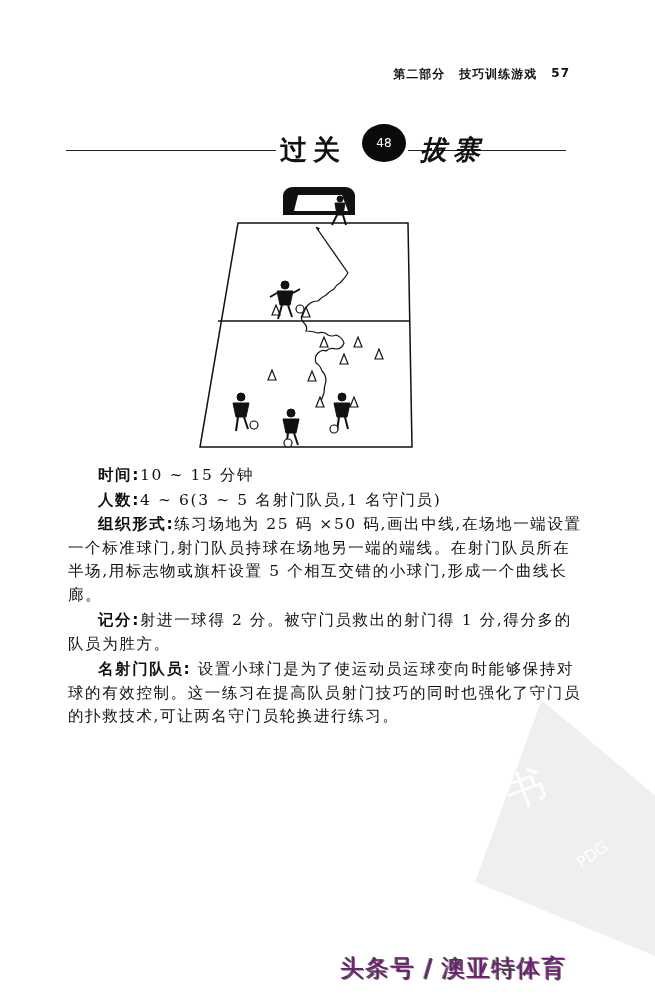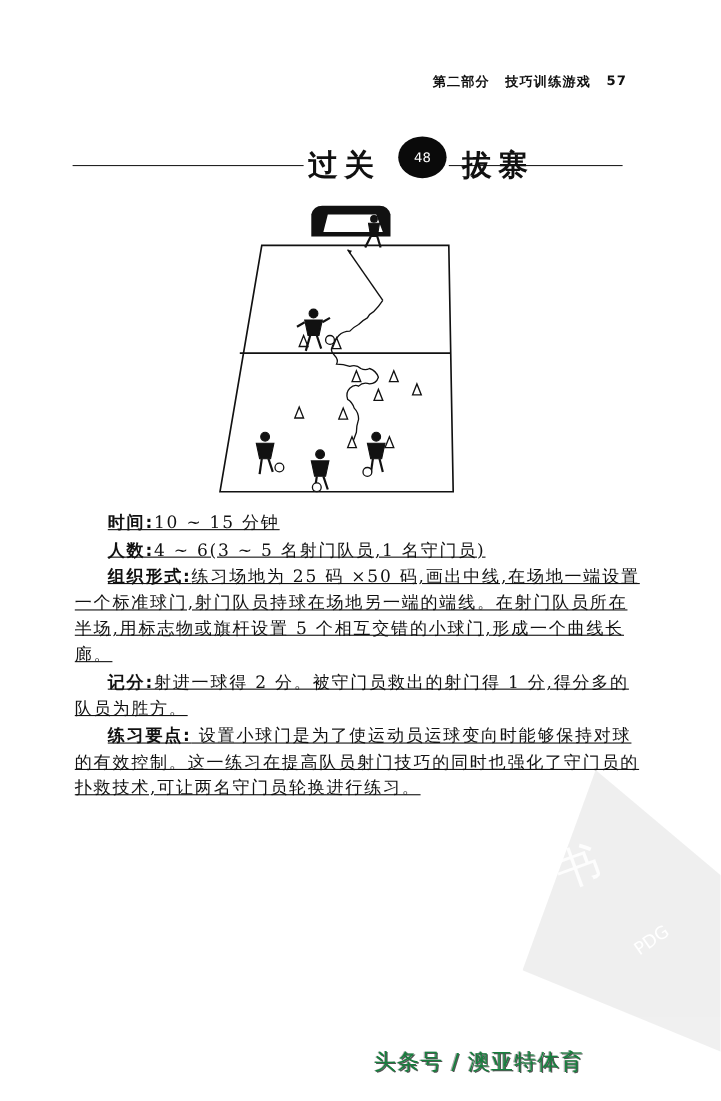--- a/index.html
+++ b/index.html
@@ -21,55 +21,55 @@
     position: absolute; top: 30px; height: 1px; background: #222;
   }
   .title-row .rule.left { left: 0; width: 210px; }
   .title-row .rule.right { left: 342px; width: 158px; }
   .title-word {
     position: absolute; top: 12px;
     font-family: "DejaVu Sans", "Liberation Sans", sans-serif;
     font-size: 27px; font-weight: bold; letter-spacing: 6px;
   }
   .title-word.a { left: 214px; }
-  .title-word.b { left: 354px; }
+  .title-word.b { left: 354px; font-style: italic; }
   .num-badge {
     position: absolute; left: 296px; top: 4px; width: 44px; height: 38px;
     border-radius: 50%; background: #0a0a0a; color: #fff;
     font-family: "DejaVu Sans", "Liberation Sans", sans-serif;
     font-size: 12px; display: flex; align-items: center; justify-content: center;
   }
   .diagram { position: absolute; left: 190px; top: 185px; width: 260px; height: 275px; }
   .body-text {
     position: absolute; left: 98px; top: 464px; width: 488px;
     font-size: 15.5px; line-height: 23.5px; letter-spacing: 1.6px;
   }
   .body-text p { margin: 0 0 1px 0; }
-  .para { margin: 0; text-decoration: underline; }
+  .para { margin: 0; }
   .para .lead { font-family: "DejaVu Sans", "Liberation Sans", sans-serif; font-weight: bold; }
   .para.flow { text-indent: 0; margin-left: -30px; }
   .watermark {
     position: absolute; left: 475px; top: 700px; width: 190px; height: 260px;
     background: #ececec; opacity: 0.8;
     clip-path: polygon(35% 0%, 100% 40%, 100% 100%, 0% 70%);
   }
   .watermark .pdg {
     position: absolute; left: 100px; top: 145px; color: #fff;
     font-family: "DejaVu Sans", "Liberation Sans", sans-serif; font-size: 16px;
     transform: rotate(-35deg);
   }
   .watermark .seal {
     position: absolute; left: 40px; top: 50px; width: 90px; height: 120px;
     color: #fff; font-size: 40px; line-height: 56px; transform: rotate(-20deg);
     font-family: "DejaVu Serif", serif; opacity: 0.9;
   }
   .footer-credit {
     position: absolute; left: 340px; top: 952px;
     font-family: "DejaVu Sans", "Liberation Sans", sans-serif;
-    font-size: 20px; color: #15803d; letter-spacing: 1px;
+    font-size: 24px; color: #701a75; letter-spacing: 1px;
     text-shadow: 1px 1px 0 #555, -1px 0 0 #aaa;
   }
 </style>
 </head>
 <body>
 
 <div class="running-head">
   <span>第二部分</span>
   <span>技巧训练游戏</span>
   <span>57</span>
@@ -153,21 +153,21 @@
     <circle cx="98" cy="258" r="4"></circle>
     <circle cx="144" cy="244" r="4"></circle>
   </g>
 </svg>
 
 <div class="body-text">
   <p class="para"><span class="lead">时间:</span><span>10 ~ 15 分钟</span></p>
   <p class="para"><span class="lead">人数:</span><span>4 ~ 6(3 ~ 5 名射门队员,1 名守门员)</span></p>
   <p class="para flow" style="text-indent:30px;"><span class="lead">组织形式:</span><span>练习场地为 25 码 ×50 码,画出中线,在场地一端设置一个标准球门,射门队员持球在场地另一端的端线。在射门队员所在半场,用标志物或旗杆设置 5 个相互交错的小球门,形成一个曲线长廊。</span></p>
   <p class="para flow" style="text-indent:30px;margin-top:2px;"><span class="lead">记分:</span><span>射进一球得 2 分。被守门员救出的射门得 1 分,得分多的队员为胜方。</span></p>
-  <p class="para flow" style="text-indent:30px;margin-top:2px;"><span class="lead">练习要点:</span><span> 设置小球门是为了使运动员运球变向时能够保持对球的有效控制。这一练习在提高队员射门技巧的同时也强化了守门员的扑救技术,可让两名守门员轮换进行练习。</span></p>
+  <p class="para flow" style="text-indent:30px;margin-top:2px;"><span class="lead">名射门队员:</span><span> 设置小球门是为了使运动员运球变向时能够保持对球的有效控制。这一练习在提高队员射门技巧的同时也强化了守门员的扑救技术,可让两名守门员轮换进行练习。</span></p>
 </div>
 
 <div class="watermark">
   <div class="seal">书</div>
   <div class="pdg">PDG</div>
 </div>
 
 <div class="footer-credit">头条号 / 澳亚特体育</div>
 
 </body></html>

